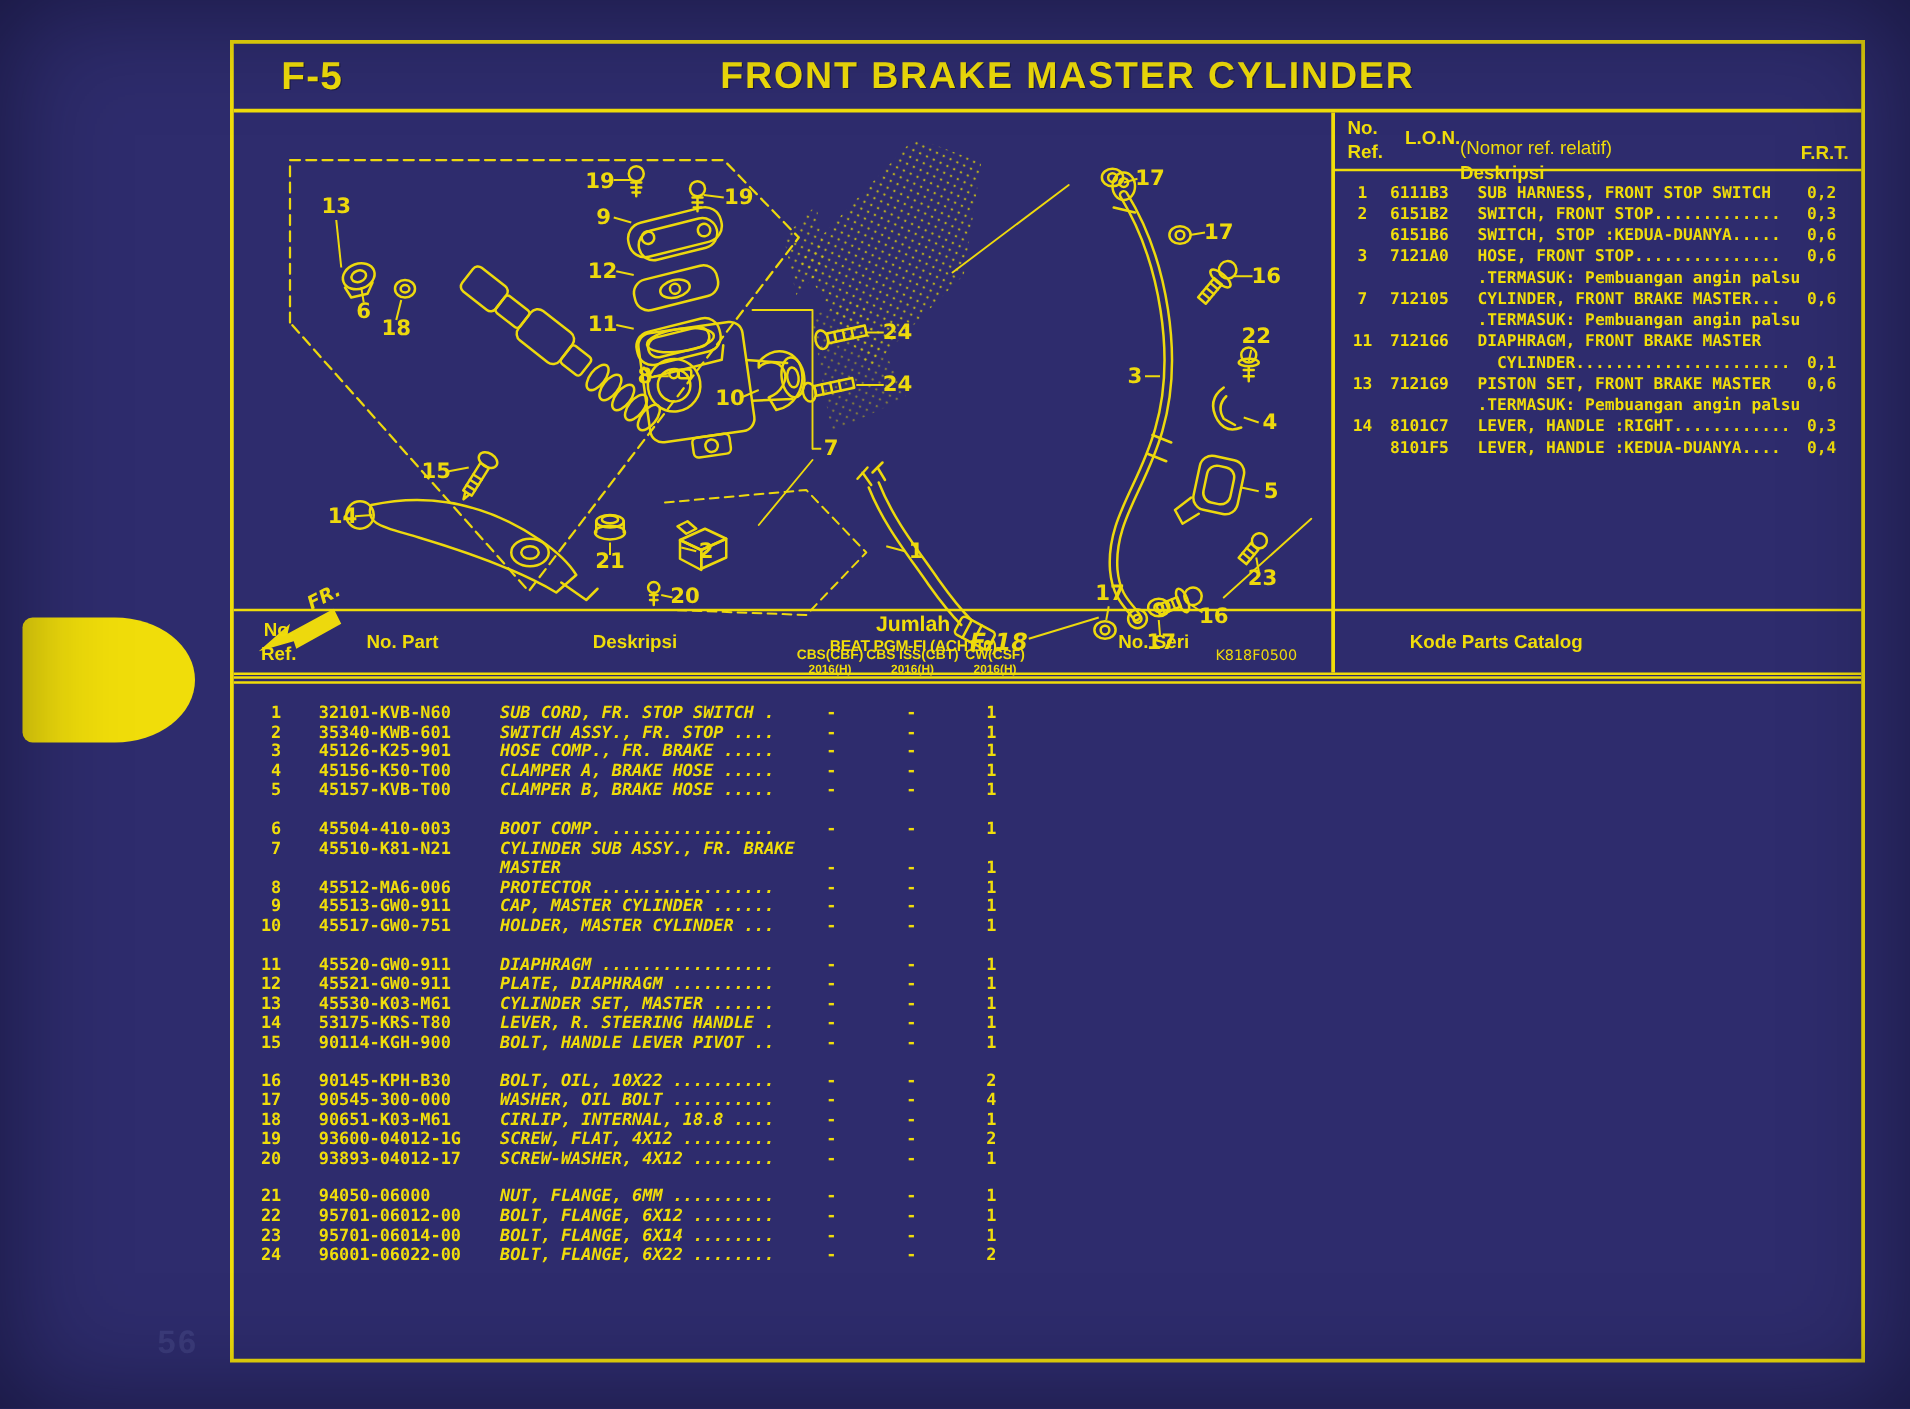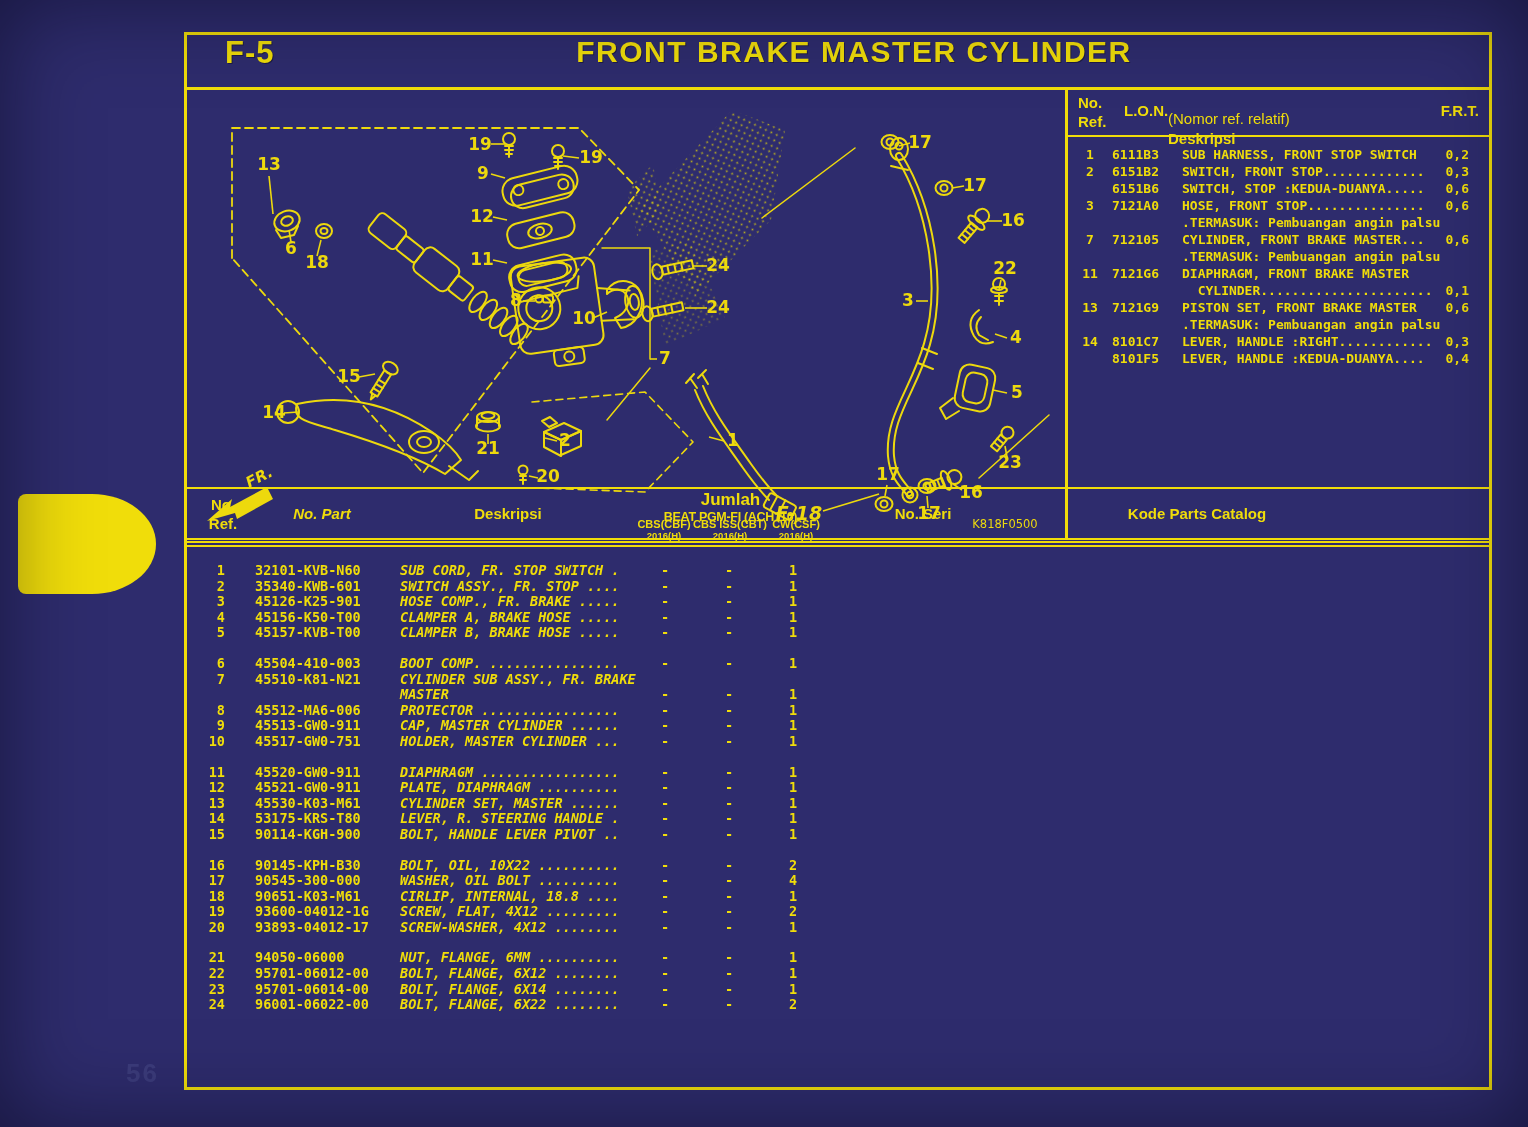--- a/index.html
+++ b/index.html
@@ -21,49 +21,49 @@
     background:var(--yel);border-radius:8px 64px 64px 8px / 8px 50px 50px 8px;
   }
   .watermark{position:absolute;left:126px;top:1058px;font-size:26px;font-weight:bold;
     color:rgba(150,160,220,.14);letter-spacing:2px;}
   .frame{
     position:absolute;left:184px;top:32px;width:1308px;height:1058px;
     border:3px solid var(--yel);box-sizing:border-box;color:var(--yel);
   }
   
   .titlebar{height:52px;border-bottom:3px solid var(--yel);position:relative;
-    display:flex;}
+    display:flex;align-items:center;}
   .page-code{position:absolute;left:38px;font-size:31px;font-weight:bold;letter-spacing:1px;
     text-shadow:1px 1px 0 rgba(0,0,0,.35);}
   .page-title{width:100%;text-align:center;font-size:30px;font-weight:bold;letter-spacing:1.5px;
     text-shadow:1px 1px 0 rgba(0,0,0,.35);padding-left:32px;}
   
   .top-section{position:relative;height:448px;border-bottom:2px solid var(--yel);box-sizing:content-box;}
   .diagram{position:absolute;left:0;top:0;width:878px;height:448px;}
   .diagram svg{width:100%;height:100%;display:block;}
   .lon-table{position:absolute;left:878px;top:0;right:0;bottom:0;border-left:3px solid var(--yel);}
   .lon-head{position:relative;height:45px;border-bottom:2px solid var(--yel);font-size:15px;font-weight:bold;}
   .lh-ref{position:absolute;left:10px;top:3px;line-height:19px;}
   .lh-lon{position:absolute;left:56px;top:12px;}
   .lh-desc{position:absolute;left:100px;width:240px;top:19px;text-align:left;line-height:20px;font-weight:normal;}
   .lh-desc .b{font-weight:bold;}
-  .lh-frt{position:absolute;right:10px;top:12px;}
+  .lh-frt{position:absolute;right:10px;top:24px;}
   .lon-body{padding-top:9px;font-family:"DejaVu Sans Mono",monospace;font-weight:bold;
     font-size:13px;line-height:17px;}
   .lon-row{display:flex;}
   .lr-ref{width:44px;text-align:center;flex:none;}
   .lr-lon{width:70px;flex:none;}
   .lr-desc{flex:1;white-space:pre;}
   .lr-frt{width:34px;flex:none;margin-right:20px;text-align:right;}
   
   .parts-table{position:absolute;left:0;top:450px;right:0;bottom:0;}
   .pt-head{height:52px;margin-top:2px;border-top:2px solid var(--yel);
     border-bottom:2px solid var(--yel);position:relative;font-weight:bold;}
   .ph-ref{position:absolute;left:12px;top:6px;width:48px;text-align:center;font-size:15px;line-height:19px;}
-  .ph-part{position:absolute;left:70px;width:130px;top:16px;text-align:center;font-size:15px;font-style:italic;}
+  .ph-part{position:absolute;left:70px;width:130px;top:16px;text-align:center;font-size:15px;}
   .ph-desk{position:absolute;left:236px;width:170px;top:16px;text-align:center;font-size:15px;}
   .ph-jumlah{position:absolute;left:445px;width:197px;top:1px;text-align:center;}
   .ph-jumlah .j1{font-size:17px;}
   .ph-jumlah .j2{font-size:12.5px;letter-spacing:-.3px;}
   .jcols{position:absolute;left:0;top:0;width:100%;}
   .jc{position:absolute;top:29px;text-align:center;font-size:11px;line-height:11px;}
   .jc .yr{font-size:9.5px;}
   .jc1{left:-8px;width:80px;}
   .jc2{left:56px;width:84px;}
   .jc3{left:126px;width:76px;}

